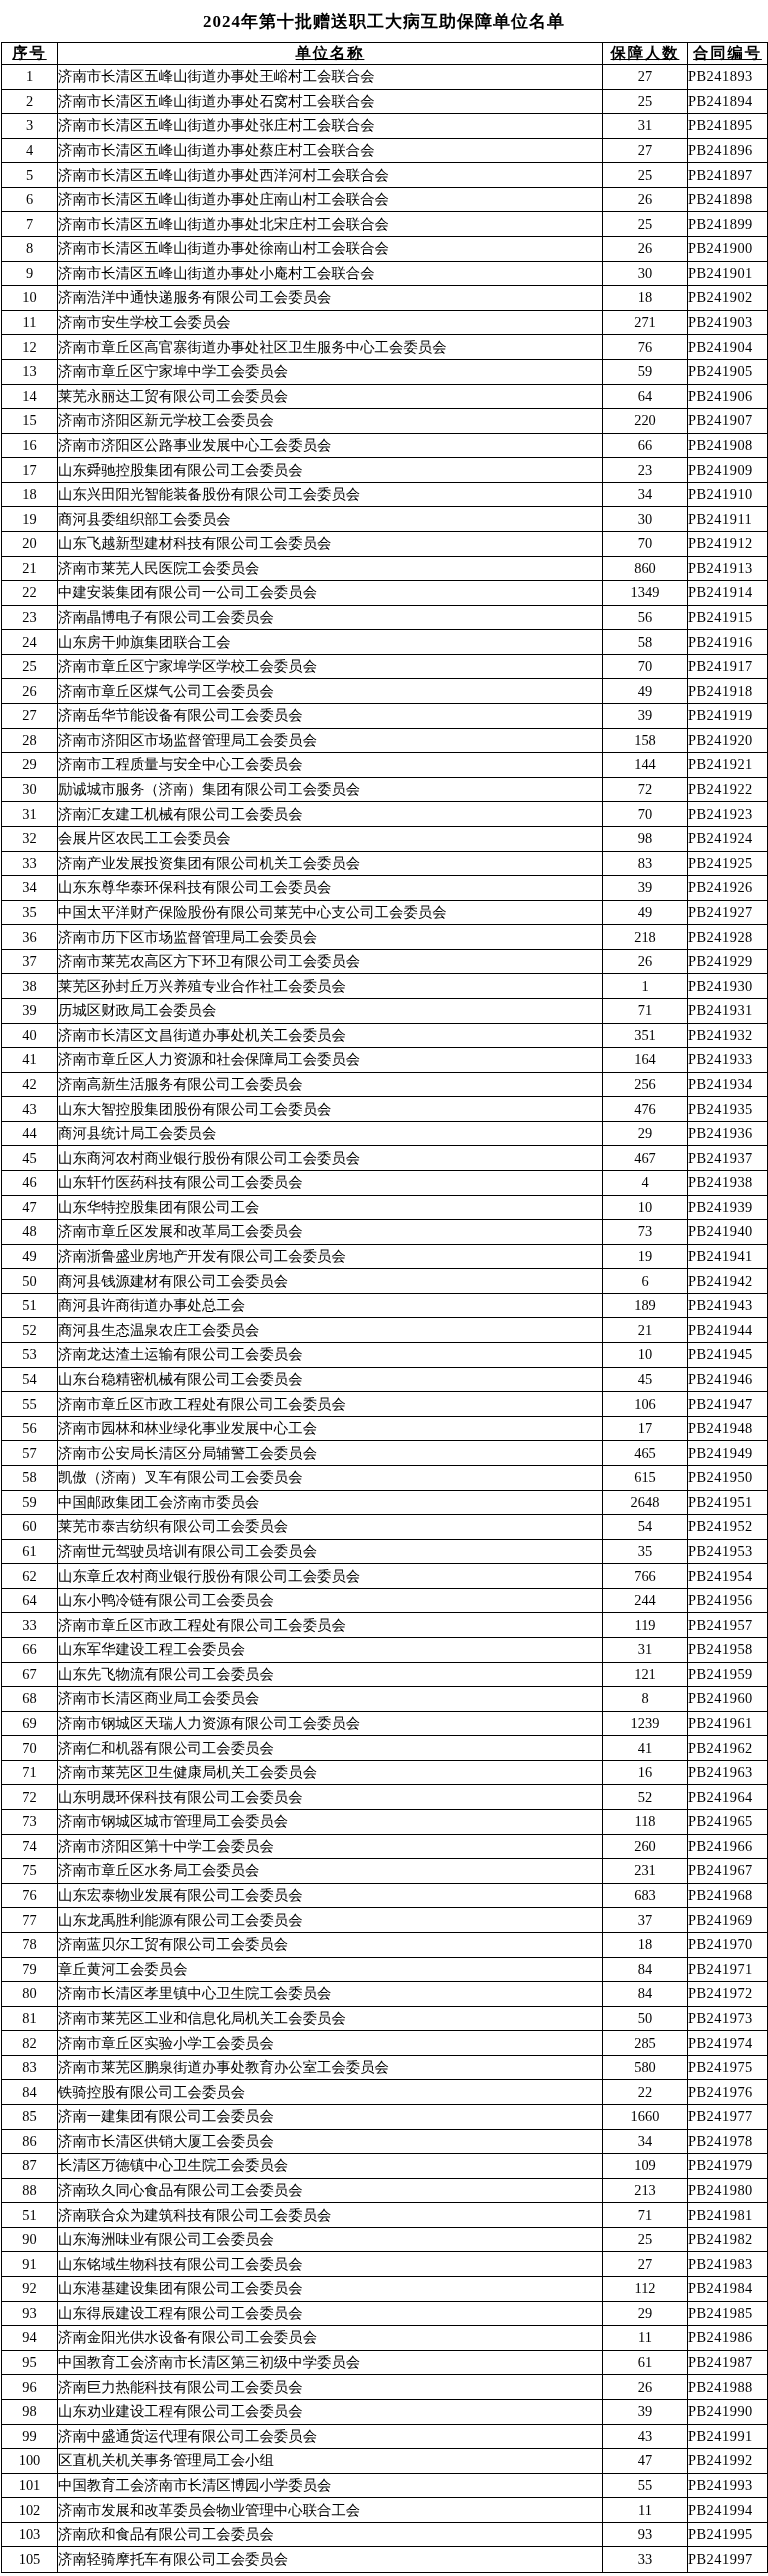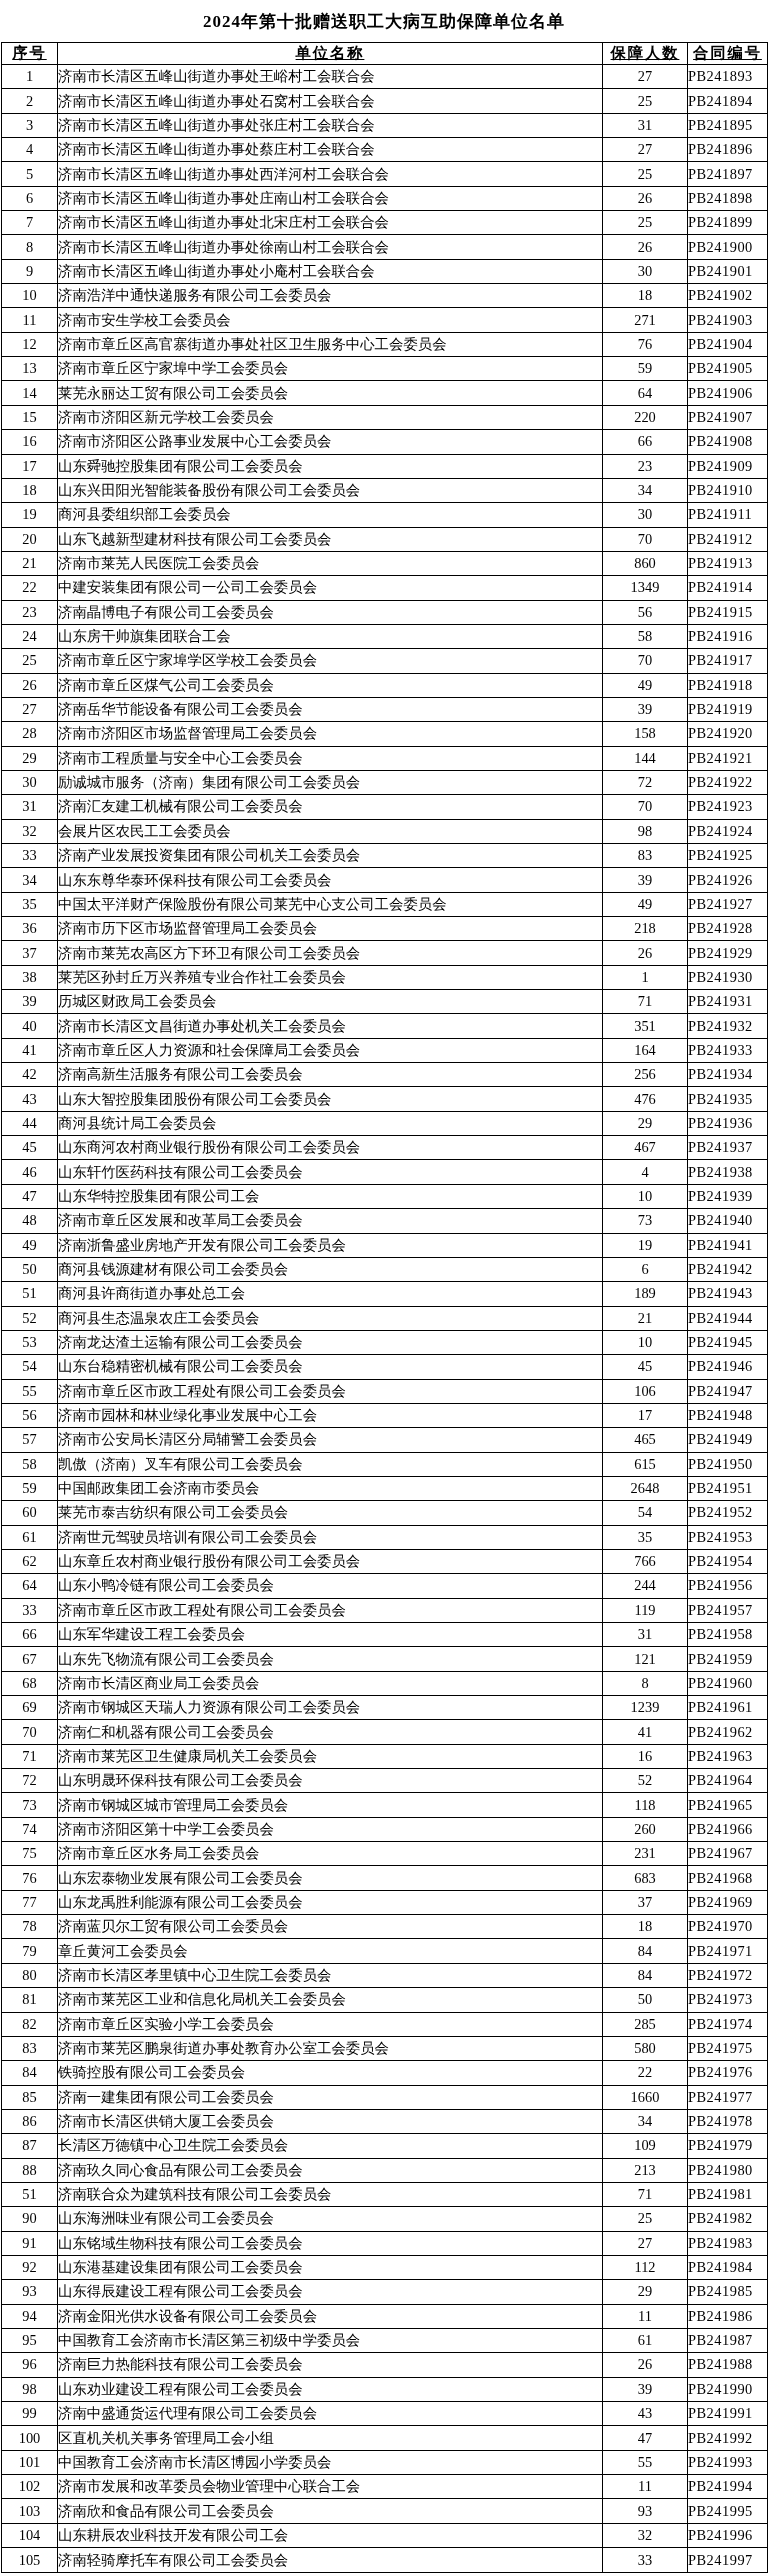--- a/index.html
+++ b/index.html
@@ -694,26 +694,20 @@
           <td class="c-count">11</td>
           <td class="c-contract">PB241994</td>
         </tr>
         <tr>
           <td class="c-idx">103</td>
           <td class="c-name">济南欣和食品有限公司工会委员会</td>
           <td class="c-count">93</td>
           <td class="c-contract">PB241995</td>
         </tr>
         <tr>
-          <td class="c-idx">104</td>
-          <td class="c-name">山东耕辰农业科技开发有限公司工会</td>
-          <td class="c-count">32</td>
-          <td class="c-contract">PB241996</td>
-        </tr>
-        <tr>
           <td class="c-idx">105</td>
           <td class="c-name">济南轻骑摩托车有限公司工会委员会</td>
           <td class="c-count">33</td>
           <td class="c-contract">PB241997</td>
         </tr>
       </tbody>
   </table>
 </div>
 
 

